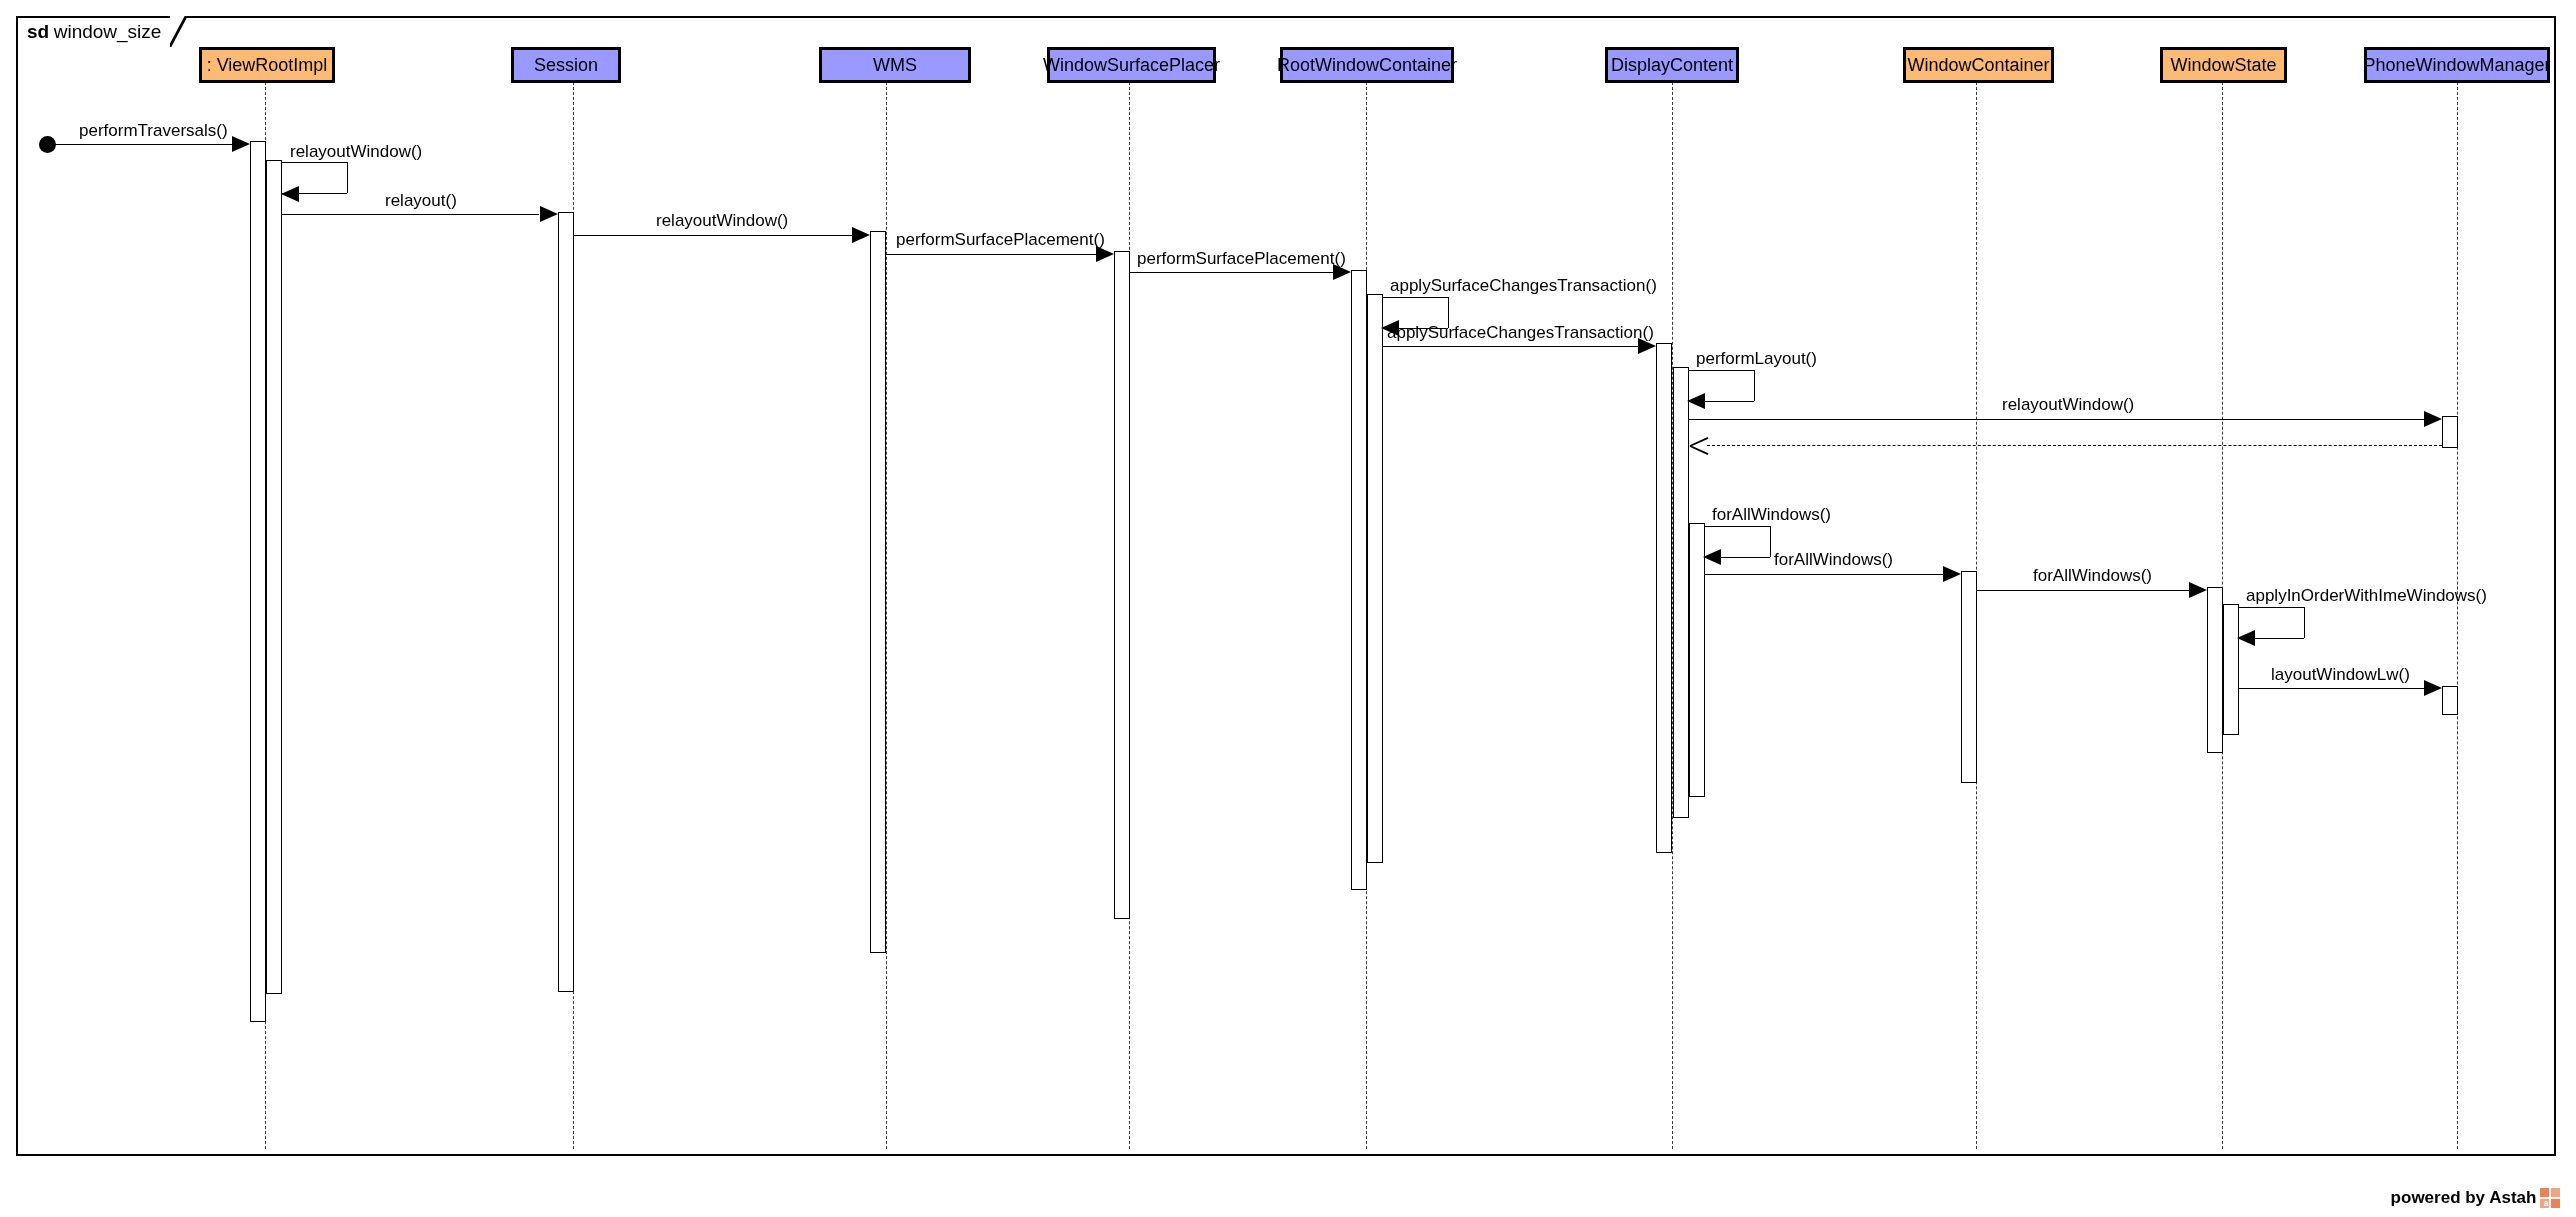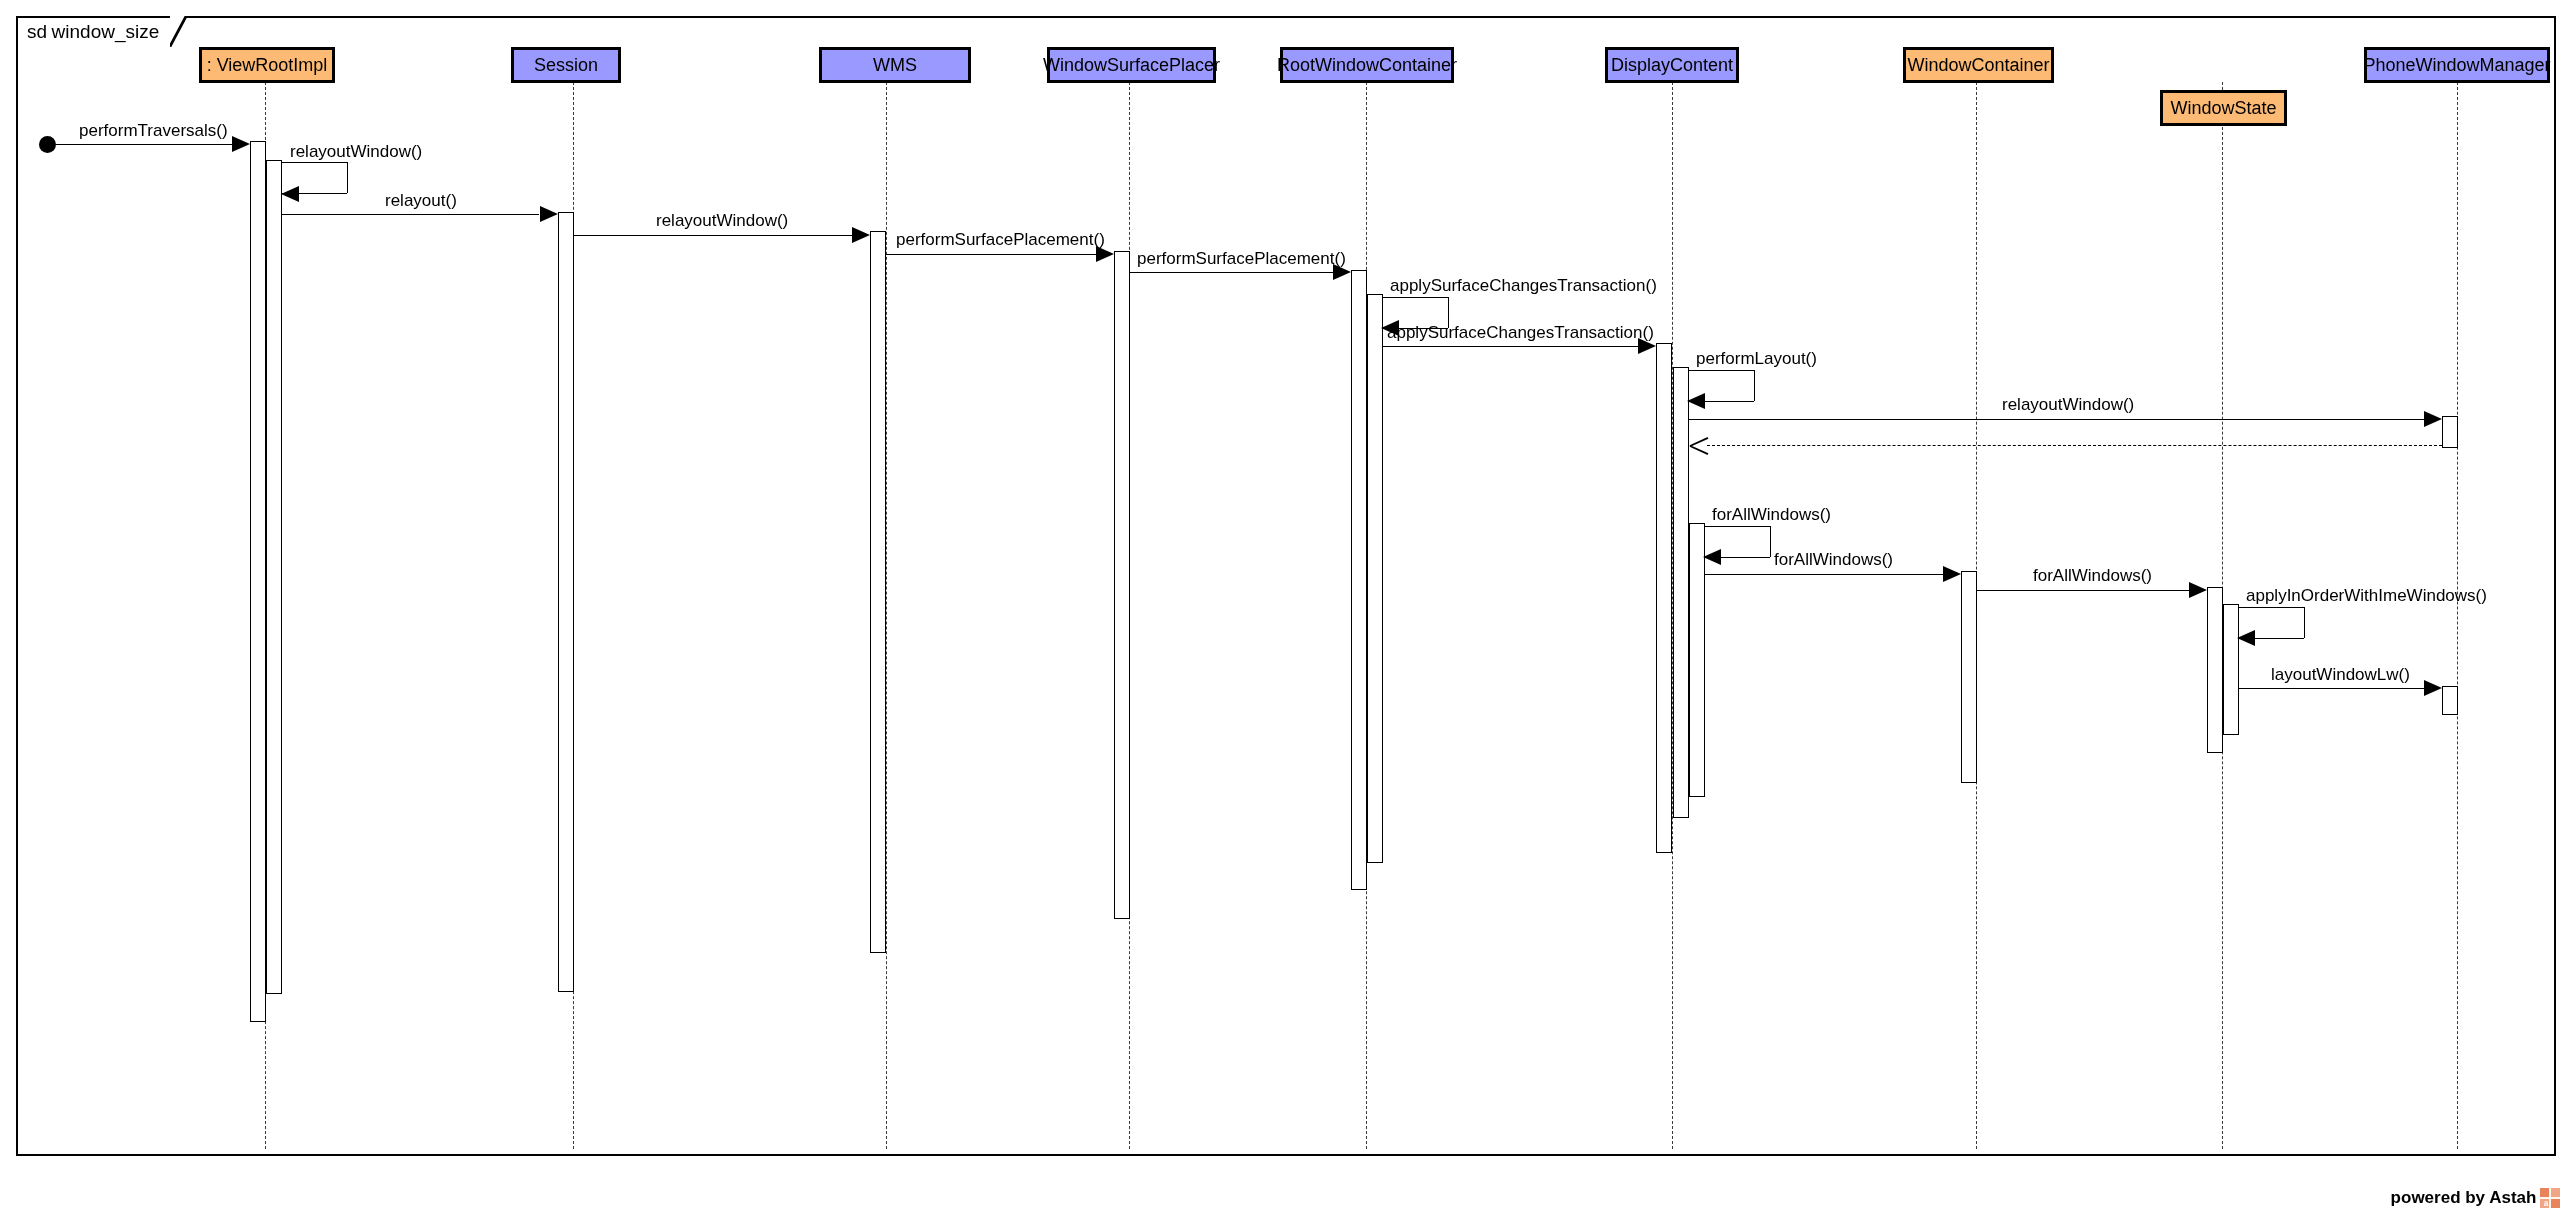--- a/index.html
+++ b/index.html
@@ -15,21 +15,21 @@
     position:absolute;left:16px;top:16px;width:2540px;height:1140px;
     border:2.7px solid #000;box-sizing:border-box;background:transparent;
   }
   .frame-tab{
     position:absolute;left:16px;top:16px;height:30.5px;
     box-sizing:border-box;background:#fff;
     border-left:2.7px solid #000;border-top:2.7px solid #000;
     display:flex;align-items:center;padding:0 0 0 9px;white-space:nowrap;
     z-index:6;
   }
-  .frame-tab .kw{font-weight:normal;font-size:19px;letter-spacing:0;text-align:right;}
+  .frame-tab .kw{font-weight:bold;font-size:19px;letter-spacing:0;text-align:right;}
   .frame-tab .nm{font-size:19px;margin-left:4.5px;}
   .frame-tab-edge{
     position:absolute;top:16px;height:30.5px;width:30.5px;z-index:6;
     overflow:hidden;pointer-events:none;
   }
   .frame-tab-edge svg{display:block;}
 
   
   .ll-head{
     position:absolute;box-sizing:border-box;
@@ -119,21 +119,21 @@
       </div>
       <div class="ll-line" style="left: 1366px; top: 82px; height: 1067px;"></div>
       <div class="ll-head blue" style="left: 1605px; top: 47px; width: 134px;">
         <span>DisplayContent</span>
       </div>
       <div class="ll-line" style="left: 1672px; top: 82px; height: 1067px;"></div>
       <div class="ll-head yellow" style="left: 1903px; top: 47px; width: 151px;">
         <span>WindowContainer</span>
       </div>
       <div class="ll-line" style="left: 1976px; top: 82px; height: 1067px;"></div>
-      <div class="ll-head yellow" style="left: 2160px; top: 47px; width: 127px; margin-top: 43px;">
+      <div class="ll-head yellow" style="left: 2160px; top: 47px; width: 127px;">
         <span>WindowState</span>
       </div>
       <div class="ll-line" style="left: 2222px; top: 82px; height: 1067px;"></div>
       <div class="ll-head blue" style="left: 2364px; top: 47px; width: 186px;">
         <span>PhoneWindowManager</span>
       </div>
       <div class="ll-line" style="left: 2457px; top: 82px; height: 1067px;"></div>
     </div>
   <div id="layer-activations">
       <div class="act" style="left: 250px; top: 141px; height: 881px;"></div>

